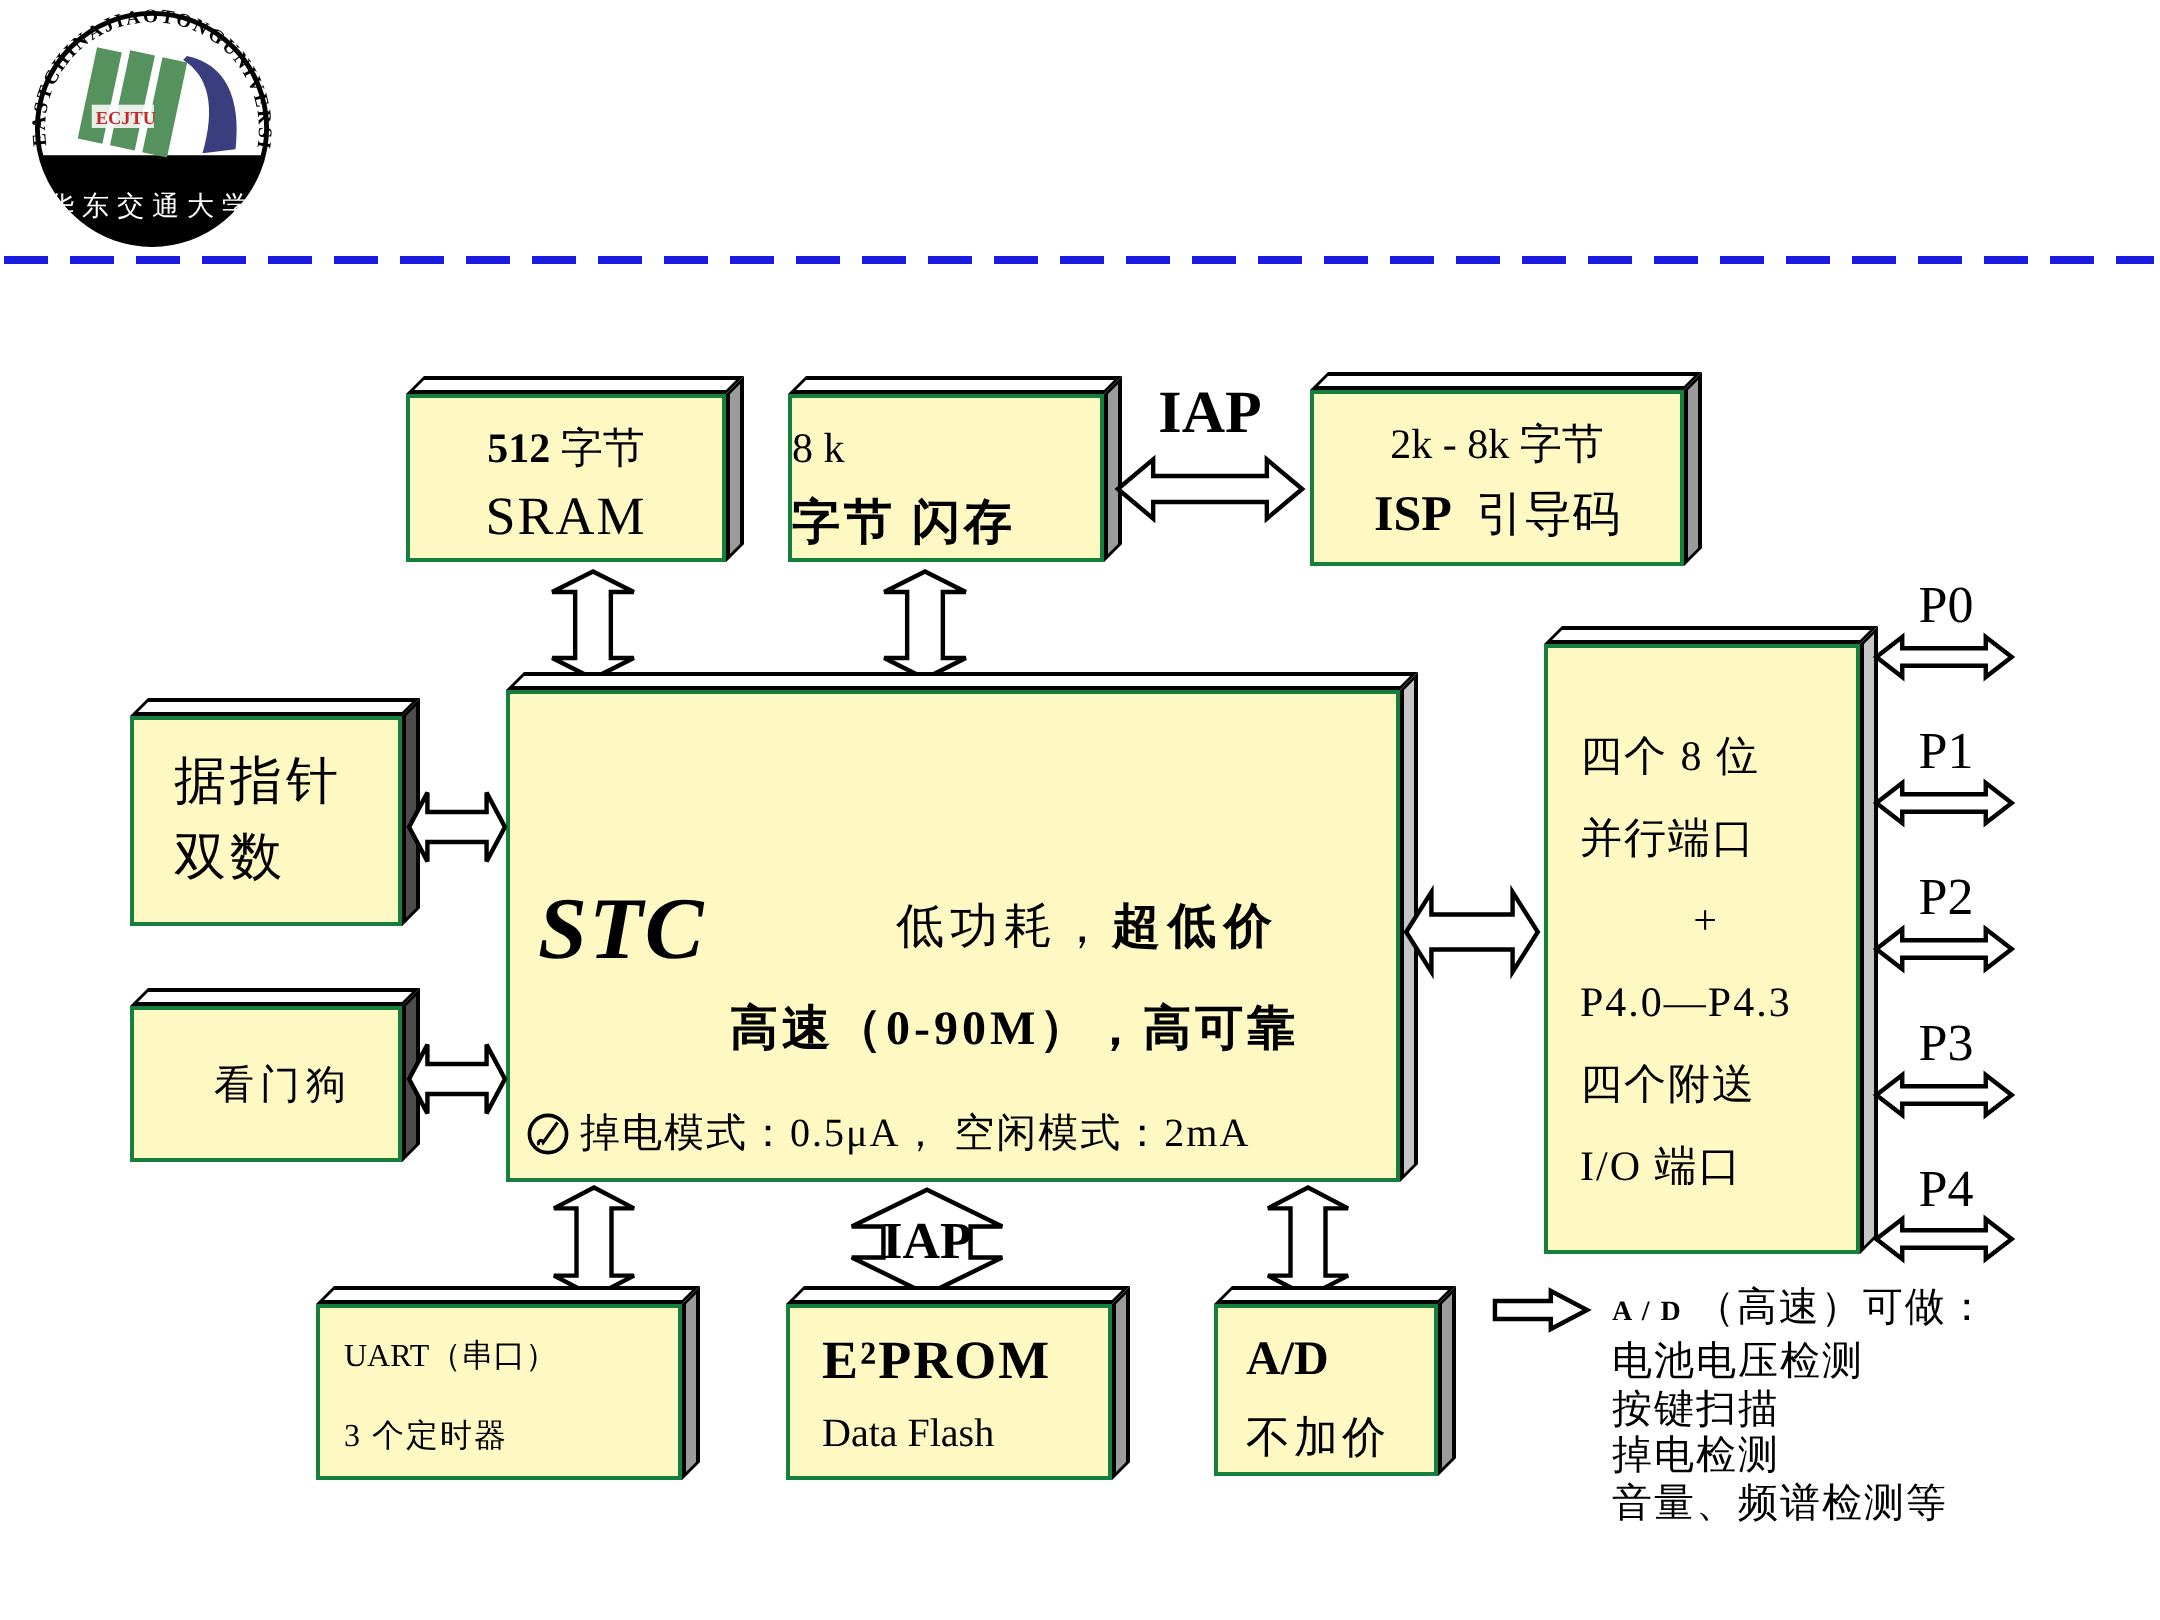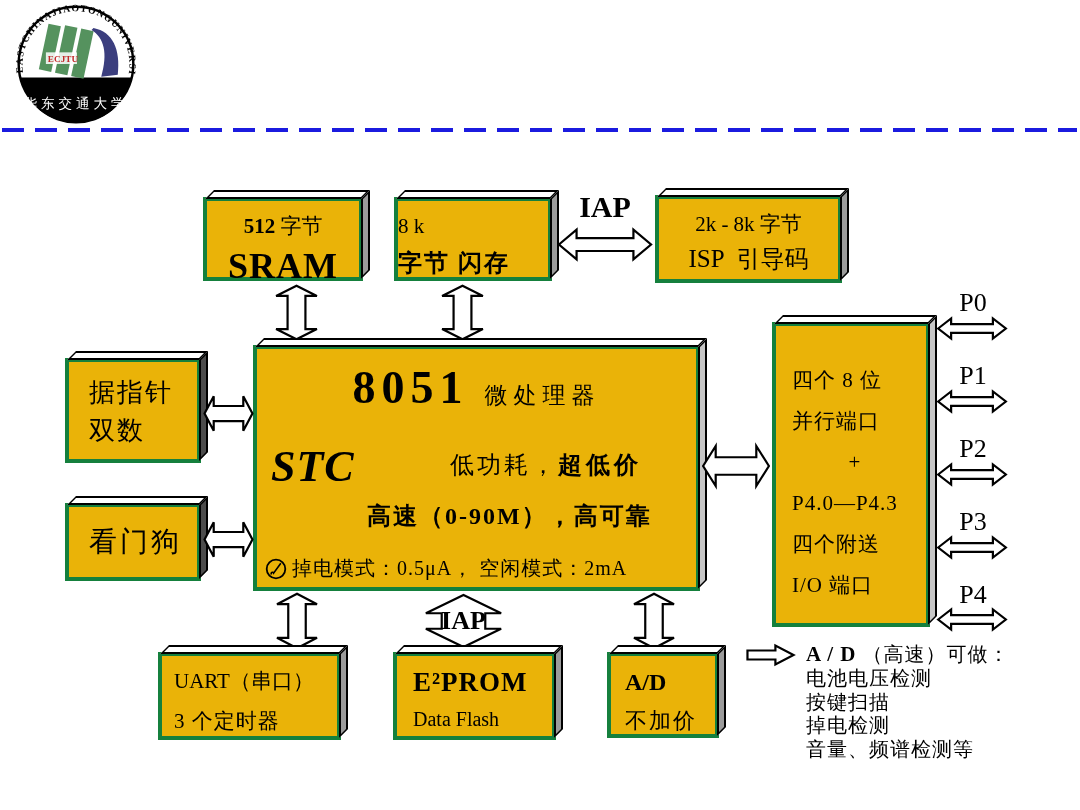--- a/index.html
+++ b/index.html
@@ -5,21 +5,21 @@
   * , *::before, *::after { margin:0; padding:0; box-sizing:border-box; }
   html,body { width:1080px; height:810px; background:#fff; }
   body { font-family:"Liberation Serif","DejaVu Serif",serif; color:#000; }
   .stage { position:relative; width:1080px; height:810px; background:#fff; overflow:hidden; }
 
   
   .divider { position:absolute; left:2px; top:128px; width:1075px; height:4px;
     background:repeating-linear-gradient(90deg,#1b1bdf 0 22px,transparent 22px 33px); }
 
   
-  .b3d { position:absolute; background:#eab308; border:4px solid #15803d; }
+  .b3d { position:absolute; background:#fef9c3; border:2px solid #15803d; }
   .b3d::before { content:""; position:absolute; top:-11px; left:-2px;
     width:calc(100% + 4px); height:9px; background:#fff; border:2px solid #000;
     transform:skewX(-45deg); transform-origin:bottom left; }
   .b3d::after { content:""; position:absolute; top:-2px; right:-11px;
     width:9px; height:calc(100% + 4px); background:#9b9b9b; border:2px solid #000;
     transform:skewY(-45deg); transform-origin:top left; }
   .b3d.dark::after { background:#4c4c4c; }
   .b3d.light::after { background:#c6c6c6; }
 
   
@@ -29,30 +29,30 @@
   .box-cpu    { left:253px; top:345px; width:447px; height:246px; }
   .box-dptr   { left:65px;  top:358px; width:136px; height:105px; padding:12px 0 0 20px; }
   .box-wd     { left:65px;  top:503px; width:136px; height:78px; display:flex; align-items:center; padding-left:20px; }
   .box-ports  { left:772px; top:322px; width:158px; height:305px; padding:34px 0 0 16px; }
   .box-uart   { left:158px; top:652px; width:183px; height:88px; padding:8px 0 0 12px; }
   .box-eeprom { left:393px; top:652px; width:163px; height:88px; padding:8px 0 0 16px; }
   .box-adc    { left:607px; top:652px; width:112px; height:86px; padding:10px 0 0 14px; }
 
   
   .t21 { font-size:21px; line-height:30px; }
-  .box-sram .name { font-size:36px; font-weight:bold; margin-top:4px; letter-spacing:1px; }
+  .box-sram .name { font-size:27px; font-weight:normal; margin-top:4px; letter-spacing:1px; }
   .box-sram .num  { font-weight:bold; }
   .box-flash .name { font-size:24px; margin-top:6px; letter-spacing:2px;font-weight:bold; }
   .box-isp .name  { font-size:24px; margin-top:4px; }
-  .box-isp .latin { font-size:25px; font-weight:normal; margin-right:12px; }
+  .box-isp .latin { font-size:25px; font-weight:bold; margin-right:12px; }
   .box-dptr div { font-size:26px; line-height:38px; letter-spacing:2px; }
-  .box-wd div   { font-size:28px; letter-spacing:3px; }
+  .box-wd div   { font-size:20px; letter-spacing:3px;margin-left:20px; }
   .box-ports div { font-size:21px; line-height:41px; letter-spacing:1px; width:126px; }
   .box-ports .plus { text-align:center; }
-  .box-uart div { font-size:21px; line-height:34px; }
+  .box-uart div { font-size:16px; line-height:34px; }
   .box-uart .l2 { margin-top:6px; letter-spacing:1px; }
   .box-eeprom .name { font-size:27px; font-weight:bold; line-height:36px; letter-spacing:1px; }
   .box-eeprom .sub  { font-size:20px; margin-top:8px; }
   .box-adc .name { font-size:24px; font-weight:bold; line-height:32px; }
   .box-adc .sub  { font-size:22px; margin-top:8px; letter-spacing:2px; }
 
   
   .cpu-row1 { position:absolute; top:12px; left:0; width:100%; text-align:center; white-space:nowrap; }
   .cpu-model { font-size:46px; font-weight:600; letter-spacing:6px; }
   .cpu-kind  { font-size:23px; letter-spacing:6px; margin-left:12px; }
@@ -82,21 +82,21 @@
   .ar-uart-v   { left:272px; top:592px; width:50px; height:58px; }
   .ar-iap-bot  { left:414px; top:592px; width:99px; height:58px; }
   .ar-adc-v    { left:629px; top:592px; width:50px; height:58px; }
   .ar-note     { left:746px; top:644px; width:49px; height:22px; }
   .pin-arrow   { position:absolute; left:936px; width:72px; height:25px; }
   .pa0 { top:316px; } .pa1 { top:389px; } .pa2 { top:462px; } .pa3 { top:535px; } .pa4 { top:607px; }
 
   
   .note { position:absolute; left:806px; top:641px; width:240px; }
   .note-title { font-size:20px; line-height:26px; letter-spacing:1px; white-space:nowrap; }
-  .note-title b { font-size:21px;margin-top:33px; }
+  .note-title b { font-size:14px;margin-top:33px; }
   .note-items div { font-size:20px; line-height:23.5px; letter-spacing:1px; }
 
   
   .logo { position:absolute; left:8px; top:2px; width:136px; height:124px; }
 </style>
 </head>
 <body>
 
 <div class="stage">
 
@@ -148,24 +148,20 @@
   </div>
 
   <svg class="arrow ar-sram-v" viewBox="0 0 40 100" preserveAspectRatio="none">
     <polygon points="20,3 36,21 27,21 27,79 36,79 20,97 4,79 13,79 13,21 4,21"></polygon>
   </svg>
   <svg class="arrow ar-flash-v" viewBox="0 0 40 100" preserveAspectRatio="none">
     <polygon points="20,3 36,21 27,21 27,79 36,79 20,97 4,79 13,79 13,21 4,21"></polygon>
   </svg>
 
   <div class="b3d light box-cpu">
-    <div class="cpu-row1">
-      <span class="cpu-model">8051</span>
-      <span class="cpu-kind">微处理器</span>
-    </div>
     <div class="cpu-brand">STC</div>
     <div class="cpu-tag">
       <span>低功耗，</span><b>超低价</b>
     </div>
     <div class="cpu-speed">高速（0-90M），高可靠</div>
     <div class="cpu-power">
       <svg width="22" height="22" viewBox="0 0 22 22">
         <circle cx="11" cy="11" r="9.3" fill="none" stroke="#000" stroke-width="1.8"></circle>
         <path d="M6.5,16.5 C5.3,14.6 7.8,13.2 8.6,15.2 L15.8,5.2" fill="none" stroke="#000" stroke-width="1.6"></path>
       </svg>

